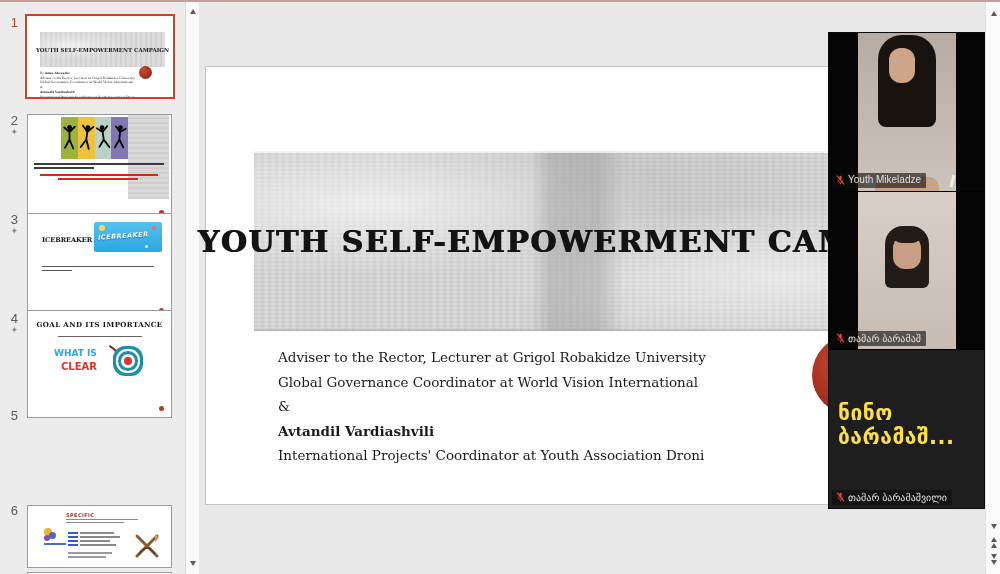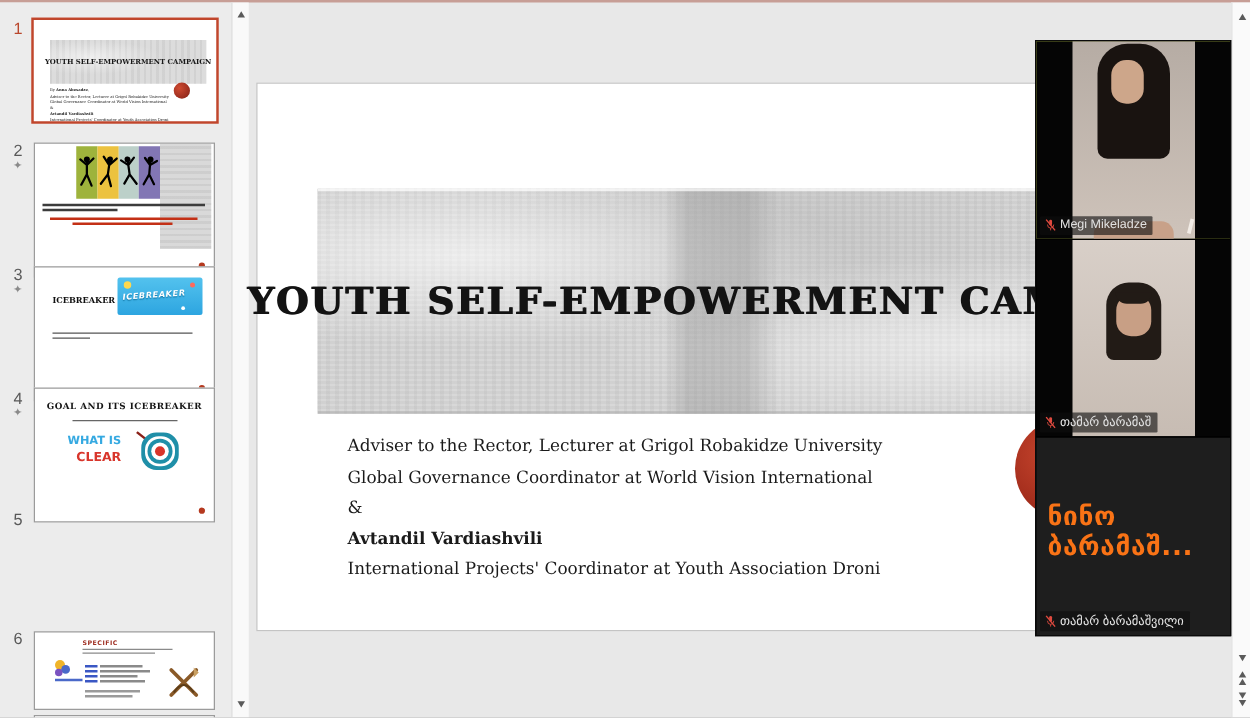--- a/index.html
+++ b/index.html
@@ -96,21 +96,21 @@
     background:radial-gradient(circle at 38% 35%,#c8462e,#a32d1c 60%,#7e2417);}
   
   .call-strip{position:absolute;left:828px;top:32px;width:157px;height:477px;background:#000;
     border:1px solid #0a0a0a;box-sizing:border-box;z-index:10;display:flex;flex-direction:column;}
   .tile{flex:1;position:relative;overflow:hidden;border-bottom:1px solid #000;cursor:pointer;}
   .tile:last-child{border-bottom:none;}
   .tile.active{box-shadow:inset 0 0 0 2px #a2ae3f;}
   .vid{position:absolute;inset:0;}
   .nametag{position:absolute;left:3px;bottom:3px;display:flex;align-items:center;gap:3px;
     background:rgba(15,15,15,.62);color:#e2e2e2;font-size:10px;padding:1.5px 5px 2.5px 4px;border-radius:1px;white-space:nowrap;z-index:4;}
-  .bigname{position:absolute;left:9px;top:32%;font:bold 21px "DejaVu Sans",sans-serif;color:#f97316;letter-spacing:.5px;z-index:3;}
+  .bigname{position:absolute;left:9px;top:32%;font:bold 21px "DejaVu Sans",sans-serif;color:#fde047;letter-spacing:.5px;z-index:3;}
   
   .v1{background:linear-gradient(180deg,#cdc9c4,#d8d3cd 45%,#b7b1aa);}
   .v1 .shade{position:absolute;right:0;top:0;width:16px;height:100%;background:linear-gradient(90deg,transparent,#6b6661);}
   .hairA{position:absolute;left:50%;top:6px;transform:translateX(-50%);width:54px;height:76px;background:#372a22;border-radius:26px 26px 16px 16px;}
   .faceA{position:absolute;left:50%;top:13px;transform:translateX(-50%);width:28px;height:37px;background:#cfa083;border-radius:13px;}
   .glasses{position:absolute;left:50%;top:27px;transform:translateX(-50%);display:flex;gap:2px;}
   .glasses i{width:10px;height:7px;border:1.5px solid #2b2120;border-radius:50%;}
   .bodyA{position:absolute;left:50%;bottom:0;transform:translateX(-50%);width:100px;height:32px;background:#c13831;border-radius:20px 20px 0 0;}
   .collarA{position:absolute;left:50%;bottom:-15px;transform:translateX(-50%) rotate(45deg);width:26px;height:26px;background:#ece9e4;}
   .v2{background:linear-gradient(180deg,#b3b1ad 0 18%,#9c9a96 60%,#8a8884);}
@@ -208,21 +208,21 @@
         <span class="t3-word">ICEBREAKER</span>
       </div>
       <div class="bar" style="left:14px;top:52px;width:112px;height:1.2px;background:#555;"></div>
       <div class="bar" style="left:14px;top:56px;width:30px;height:1.2px;background:#555;"></div>
       <div class="reddot" style="right:7px;bottom:7px;"></div>
     </div>
 
     <div class="slide-num" style="top:309px;">4</div>
     <div class="anim-star" style="top:323px;">✦</div>
     <div class="thumb" style="top:308px;">
-      <div class="t4-title">GOAL AND ITS ICEBREAKER</div>
+      <div class="t4-title">GOAL AND ITS IMPORTANCE</div>
       <div class="t4-hr"></div>
       <div class="t4-whatis">WHAT IS</div>
       <div class="t4-goal">CLEAR</div>
       <div class="t4-dart"></div>
       <div class="t4-target"></div>
       <div class="reddot" style="right:7px;bottom:6px;"></div>
     </div>
 
     <div class="slide-num" style="top:406px;">5</div>
 
@@ -294,21 +294,21 @@
         <div class="chestC"></div>
           <div class="strapC"></div>
       </div>
       <div class="nametag">
         <svg width="9" height="10" viewBox="0 0 12 14">
             <rect x="4.4" y="1" width="3.2" height="6.6" rx="1.6" fill="#e04a3f"></rect>
             <path d="M2.5 6.5a3.5 4 0 0 0 7 0" stroke="#e04a3f" fill="none"></path>
             <line x1="6" y1="10.5" x2="6" y2="13" stroke="#e04a3f"></line>
             <line x1="1" y1="1" x2="11" y2="13" stroke="#e04a3f" stroke-width="1.6"></line>
           </svg>
-        <span>Megi Mikeladze</span>
+        <span>Youth Mikeladze</span>
       </div>
     </div>
 
     <div class="tile">
       <div class="vid v4">
         <div class="strip"></div>
         <div class="hairD"></div>
           <div class="faceD"></div>
           <div class="bangsD"></div>
       </div>

